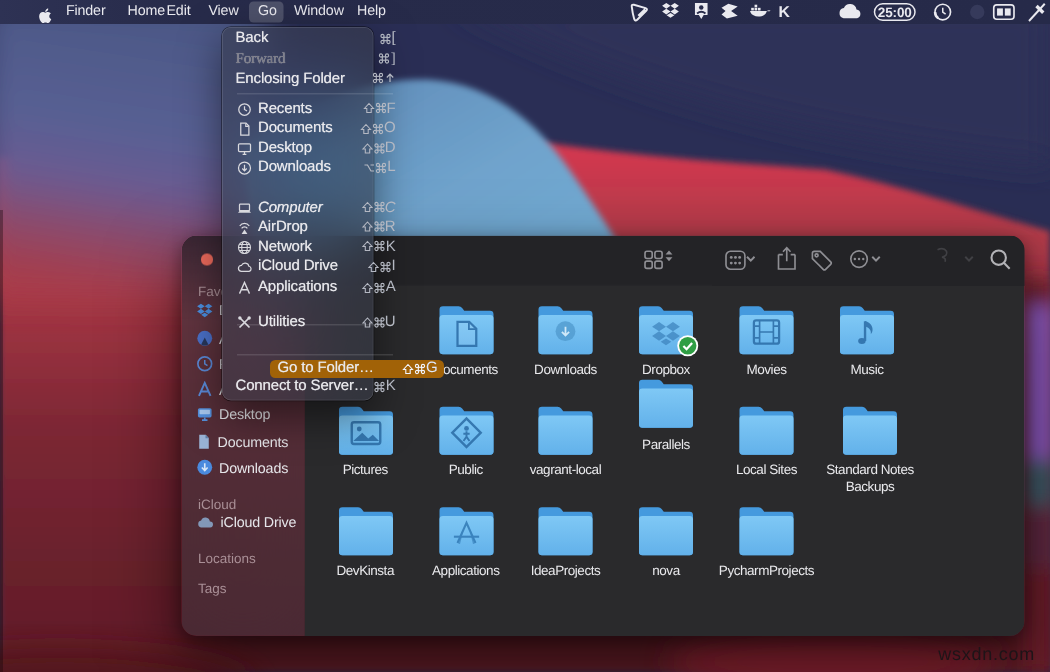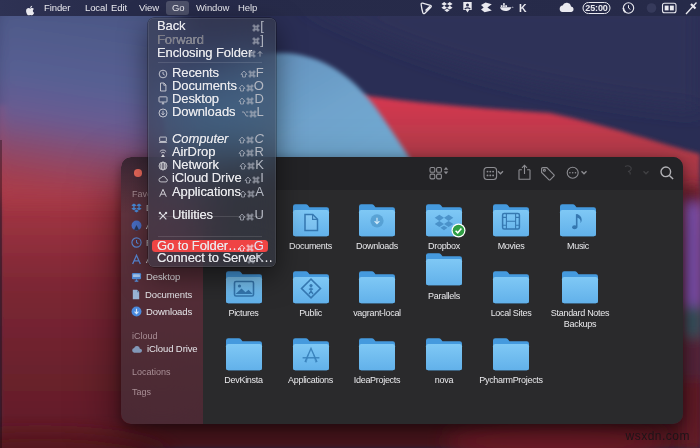--- a/index.html
+++ b/index.html
@@ -18,21 +18,21 @@
 
 .srow{position:absolute;left:10px;color:#e6e6ea;font-size:9.5px;height:12px;line-height:12px;white-space:nowrap;letter-spacing:-.1px}
 .srow svg{vertical-align:-2px;margin-right:4px}
 .shead{position:absolute;left:10px;color:#a98f96;font-size:9px;white-space:nowrap}
 
 .fold{position:absolute;width:72px;text-align:center;color:#e9e9ec;font-size:10px;line-height:11px}
 .fold svg{display:block;margin:0 auto}
 .fold .lb{margin-top:4.5px;font-size:9px;letter-spacing:-.3px}
 
 
-#menu{position:absolute;left:148px;top:18px;width:128px;height:249px;border-radius:6px;background:rgba(56,60,72,.62);backdrop-filter:blur(24px) saturate(1.5);box-shadow:0 10px 28px rgba(0,0,0,.5),0 0 0 .5px rgba(255,255,255,.14) inset, 0 0 0 .5px rgba(0,0,0,.5);color:#e8e8ec;font-size:13px;letter-spacing:-.1px}
+#menu{position:absolute;left:148px;top:18px;width:101px;height:249px;border-radius:6px;background:rgba(56,60,72,.62);backdrop-filter:blur(24px) saturate(1.5);box-shadow:0 10px 28px rgba(0,0,0,.5),0 0 0 .5px rgba(255,255,255,.14) inset, 0 0 0 .5px rgba(0,0,0,.5);color:#e8e8ec;font-size:10px;letter-spacing:-.1px}
 .mrow{position:absolute;left:4px;width:116px;height:13.4px;line-height:13.4px;white-space:nowrap;border-radius:3.5px}
 .mrow .t{position:absolute;left:5px;top:0;text-shadow:0 0 .5px rgba(255,255,255,.7)}
 .mrow .ti{position:absolute;left:20px;top:0;text-shadow:0 0 .5px rgba(255,255,255,.7)}
 .mrow .ic{position:absolute;left:6px;top:2px}
 .mrow .sc{position:absolute;right:4px;top:0;color:#b4b8c2;letter-spacing:.2px}
 .mrow .sc svg{vertical-align:-1.5px}
 .mrow.dim{color:#7b7b85}
 .msep{position:absolute;left:10px;width:104px;height:1px;background:rgba(255,255,255,.12)}
 #wm{position:absolute;right:10px;top:429px;color:#1e1418;font-size:12px;letter-spacing:.5px}
 </style></head>
@@ -344,21 +344,21 @@
     </div>
 
 <div id="mbar">
   <div id="gohl"></div>
   <svg class="mi" style="left:26px;top:2.5px" width="10" height="12" viewBox="0 0 10 12">
         <g transform="scale(0.0215)" fill="#e9e9ef">
           <path d="M318.7 268.7c-.2-36.7 16.4-64.4 50-84.8-18.8-26.9-47.2-41.7-84.7-44.6-35.5-2.7-74.3 20.7-88.5 20.7-15 0-49.4-19.7-76.4-19.7C63.3 141.2 4 184.8 4 273.5q0 39.3 14.4 81.2c12.8 36.7 59 126.7 107.2 125.2 25.2-.6 43-17.9 75.8-17.9 31.8 0 48.3 17.9 76.4 17.9 48.6-.7 90.4-82.5 102.6-119.3-65.2-30.7-61.7-90-61.7-91.9zm-56.6-164.2c27.3-32.4 24.8-61.9 24-72.5-24.1 1.4-52 16.4-67.9 34.9-17.5 19.8-27.8 44.3-25.6 71.9 26.1 2 49.9-11.4 69.5-34.3z"></path>
         </g>
       </svg>
   <div class="mi" style="left:44px;font-weight:normal">Finder</div>
-  <div class="mi" style="left:85px">Local</div>
+  <div class="mi" style="left:85px">Home</div>
   <div class="mi" style="left:111px">Edit</div>
   <div class="mi" style="left:139px">View</div>
   <div class="mi" style="left:172px">Go</div>
   <div class="mi" style="left:196px">Window</div>
   <div class="mi" style="left:238px">Help</div>
   <svg class="mi" id="mright" style="left:415px;top:0" width="285" height="16" viewBox="0 0 285 16">
         <g fill="#e9e9ef">
           <path d="M6.2 4.6 Q5.8 2.8 7.6 3.2 L15.4 5.4 Q17 5.9 15.8 7.2 L9.8 13.2 Q8.4 14.4 7.8 12.6 Q6.6 8.4 6.2 4.6 Z M15 6.2 L10.5 10.5" fill="none" stroke="#e9e9ef" stroke-width="1.3" stroke-linejoin="round"></path>
           <path transform="translate(26,2)" d="M3.2 0 L6 1.9 L3.2 3.8 L.4 1.9 Z M8.8 0 L11.6 1.9 L8.8 3.8 L6 1.9 Z M3.2 3.8 L6 5.7 L3.2 7.6 L.4 5.7 Z M8.8 3.8 L11.6 5.7 L8.8 7.6 L6 5.7 Z M3.4 8.2 L6 9.9 L8.6 8.2 L6 6.7 Z"></path>
           <g transform="translate(47.5,2)">
@@ -404,21 +404,21 @@
         <span class="sc"><svg width="8" height="8" viewBox="0 0 12 12">
             <g fill="none" stroke="#b4b8c2" stroke-width="1.1">
               <rect x="4.3" y="4.3" width="3.4" height="3.4"></rect>
               <circle cx="3" cy="3" r="1.6"></circle>
               <circle cx="9" cy="3" r="1.6"></circle>
               <circle cx="3" cy="9" r="1.6"></circle>
               <circle cx="9" cy="9" r="1.6"></circle>
             </g>
           </svg><span>[</span></span>
       </div>
-      <div class="mrow dim" style="top:14.9px;">
+      <div class="mrow dim" style="top:14.9px;font-family:Liberation Serif, serif;">
         <span class="t">Forward</span>
         <span class="sc"><svg width="8" height="8" viewBox="0 0 12 12">
             <g fill="none" stroke="#b4b8c2" stroke-width="1.1">
               <rect x="4.3" y="4.3" width="3.4" height="3.4"></rect>
               <circle cx="3" cy="3" r="1.6"></circle>
               <circle cx="9" cy="3" r="1.6"></circle>
               <circle cx="3" cy="9" r="1.6"></circle>
               <circle cx="9" cy="9" r="1.6"></circle>
             </g>
           </svg><span>]</span></span>
@@ -618,21 +618,21 @@
               <rect x="4.3" y="4.3" width="3.4" height="3.4"></rect>
               <circle cx="3" cy="3" r="1.6"></circle>
               <circle cx="9" cy="3" r="1.6"></circle>
               <circle cx="3" cy="9" r="1.6"></circle>
               <circle cx="9" cy="9" r="1.6"></circle>
             </g>
           </svg><span>U</span></span>
       </div>
       <div class="msep" style="top:198px"></div>
       <div class="msep" style="top:218.3px"></div>
-      <div class="mrow" style="top:222.3px;background:#ef4444;height:11.6px;line-height:11.6px;">
+      <div class="mrow" style="top:222.3px;background:#a16207;height:11.6px;line-height:11.6px;margin-left:28px;">
         <span class="t">Go to Folder…</span>
         <span class="sc" style="color:#dfe8fa"><svg width="8" height="8" viewBox="0 0 12 12">
             <path d="M6 1.5 L10.5 6.5 H8.2 V10.5 H3.8 V6.5 H1.5 Z" fill="none" stroke="#f2f6ff" stroke-width="1.1"></path>
           </svg><svg width="8" height="8" viewBox="0 0 12 12">
             <g fill="none" stroke="#f2f6ff" stroke-width="1.1">
               <rect x="4.3" y="4.3" width="3.4" height="3.4"></rect>
               <circle cx="3" cy="3" r="1.6"></circle>
               <circle cx="9" cy="3" r="1.6"></circle>
               <circle cx="3" cy="9" r="1.6"></circle>
               <circle cx="9" cy="9" r="1.6"></circle>

